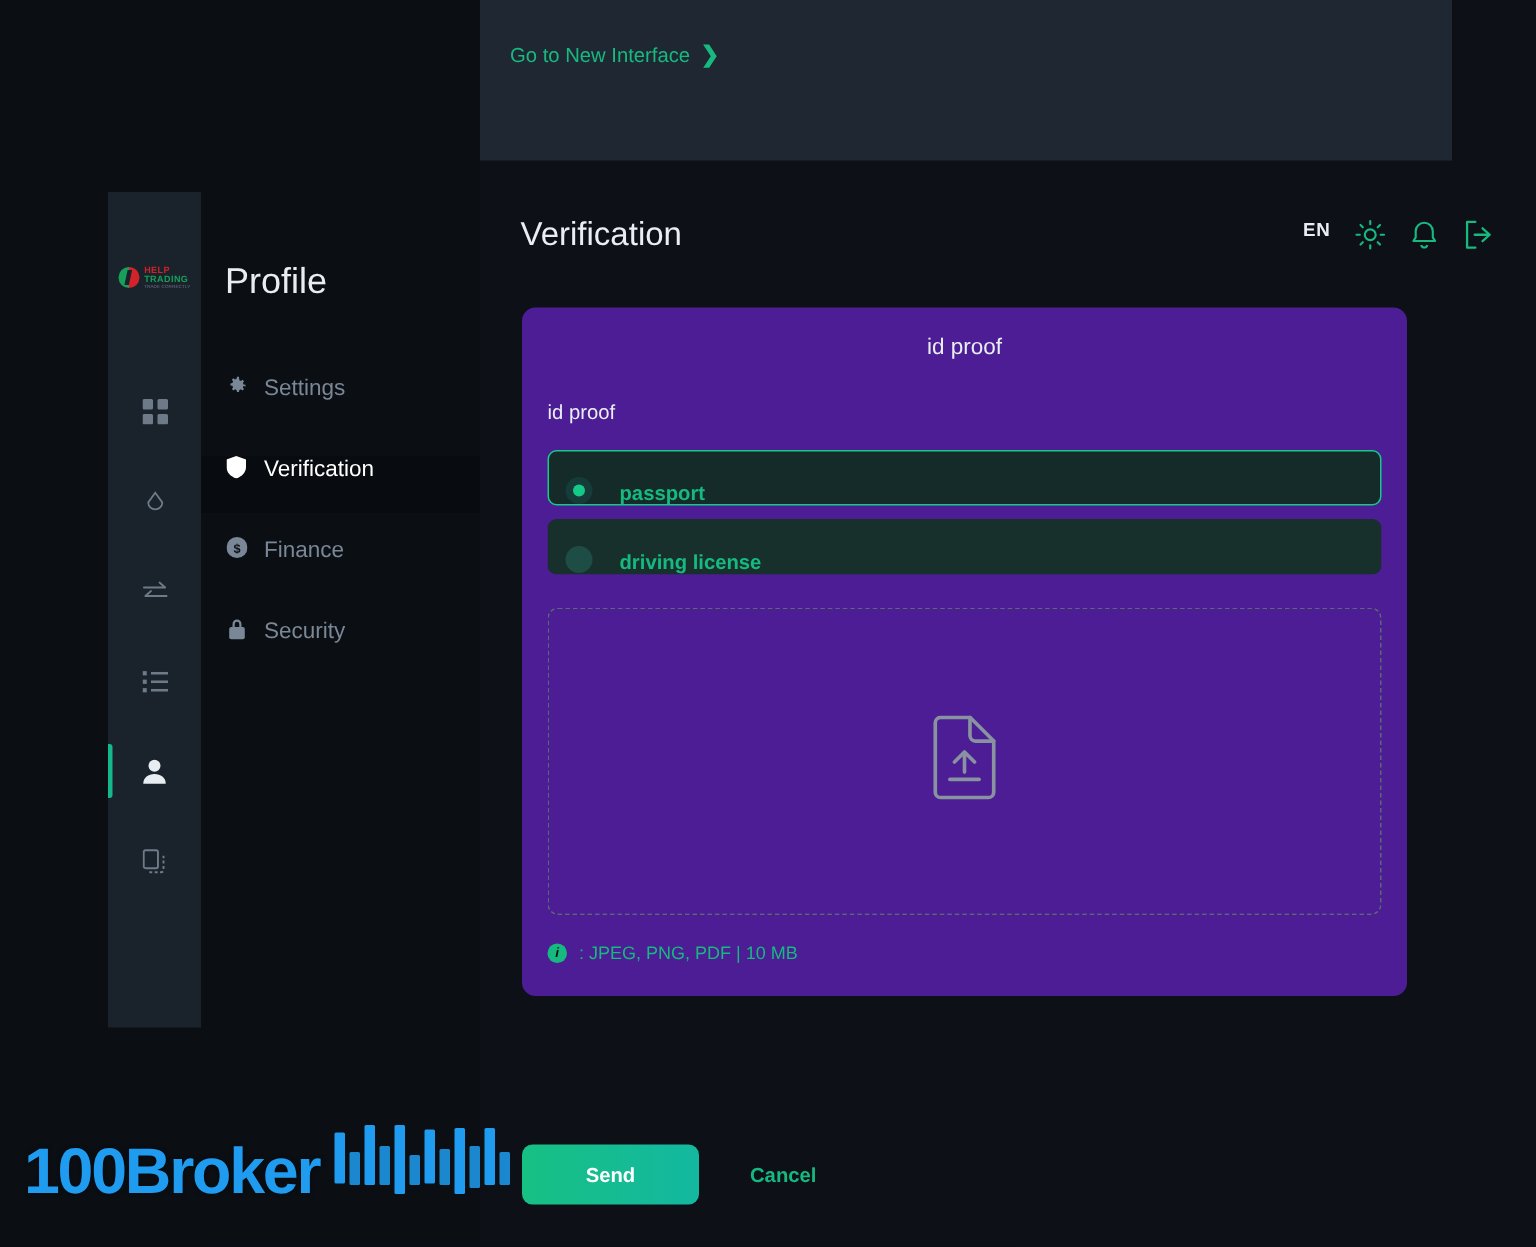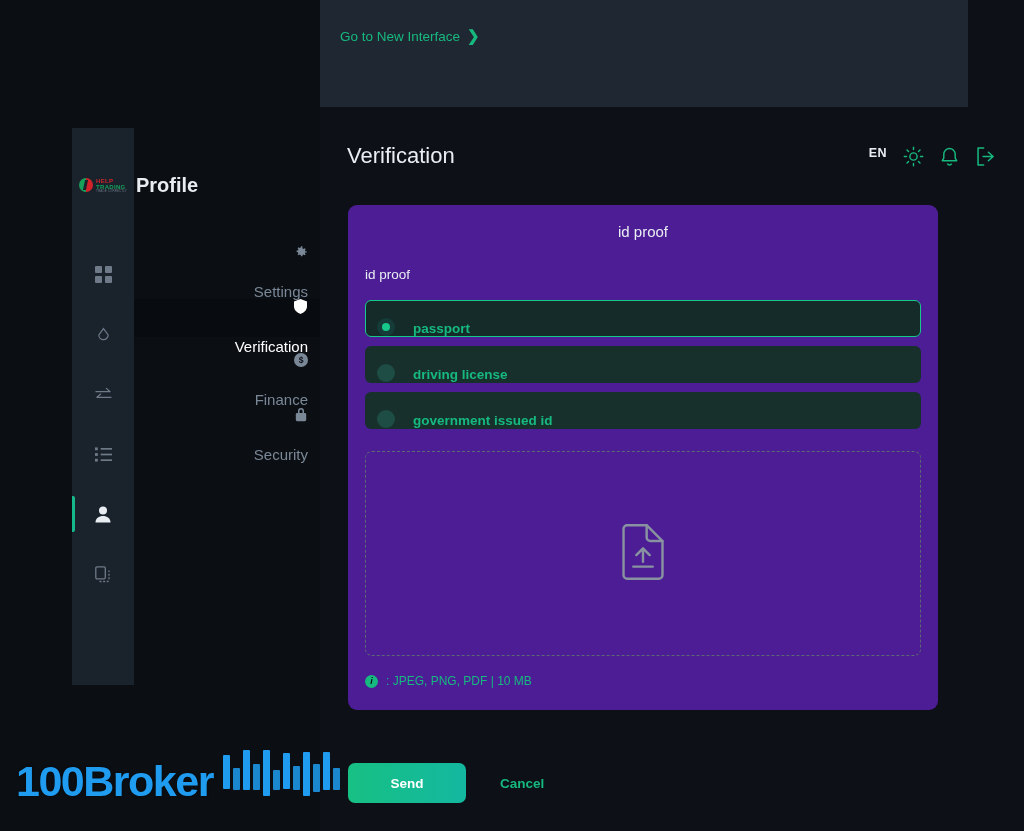--- a/index.html
+++ b/index.html
@@ -45,27 +45,27 @@
     width:3px; height:36px; background:#14b88a; border-radius:0 2px 2px 0;
   }
   .rail-item svg { display:block; }
 
   
   .profile-pane {
     position: absolute; left: 134px; top: 128px; width: 186px; height: 703px;
     background: #0b0f14;
   }
   .profile-title {
-    margin: 46px 0 0 2px; font-size: 20px; color: #e8edf2; font-weight: 700;
+    margin: 46px 0 0 16px; font-size: 24px; color: #e8edf2; font-weight: 400;
   }
   .profile-menu { margin-top: 48px; }
   .menu-item {
-    display: flex; align-items: flex-end; gap: 24px;
+    display: flex; align-items: flex-start; gap: 11px;
     height: 38px; padding: 0 12px 0 16px;
-    color: #7a8796; font-size: 15px; flex-direction: column;
+    color: #7a8796; font-size: 15px;
   }
   .menu-item.active {
     background: #080b0f; color: #ffffff;
   }
   .menu-item + .menu-item { margin-top: 16px; }
   .menu-item .mi-icon { width: 15px; display:flex; align-items:center; justify-content:center; }
   .menu-item.active .mi-icon { color:#ffffff; }
 
   
   .main { position:absolute; left:320px; top:0; width:704px; height:831px; background:#0d1117; }
@@ -312,24 +312,20 @@
     <div class="card-title">id proof</div>
     <div class="field-label">id proof</div>
 
     <div class="radio-row selected">
       <span class="radio-dot"></span>
       <span>passport</span>
     </div>
     <div class="radio-row">
       <span class="radio-dot"></span>
       <span>driving license</span>
-    </div>
-    <div class="radio-row">
-      <span class="radio-dot"></span>
-      <span>government issued id</span>
     </div>
 
     <div class="dropzone">
       <span>
         <svg width="44" height="56" viewBox="0 0 36 46" fill="none" stroke="currentColor" stroke-width="2" stroke-linejoin="round" stroke-linecap="round">
           <path d="M2 4a3 3 0 0 1 3-3h16l13 13v28a3 3 0 0 1-3 3H5a3 3 0 0 1-3-3z"></path>
           <path d="M21 1v10a3 3 0 0 0 3 3h10"></path>
           <path d="M18 31V20M12.5 25.5 18 20l5.5 5.5"></path>
           <path d="M10 35h16"></path>
         </svg>

